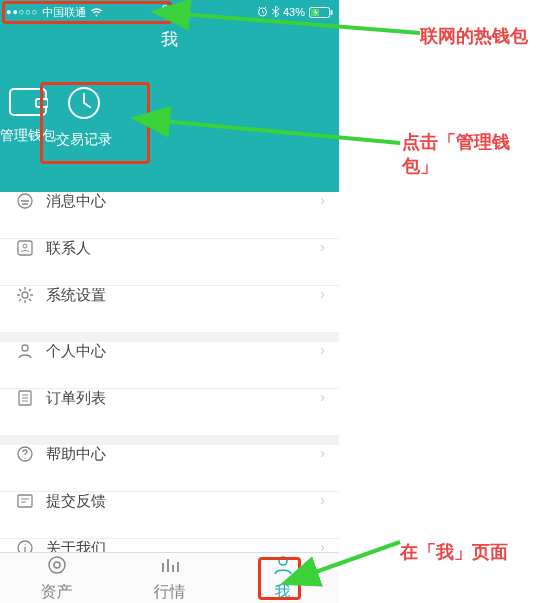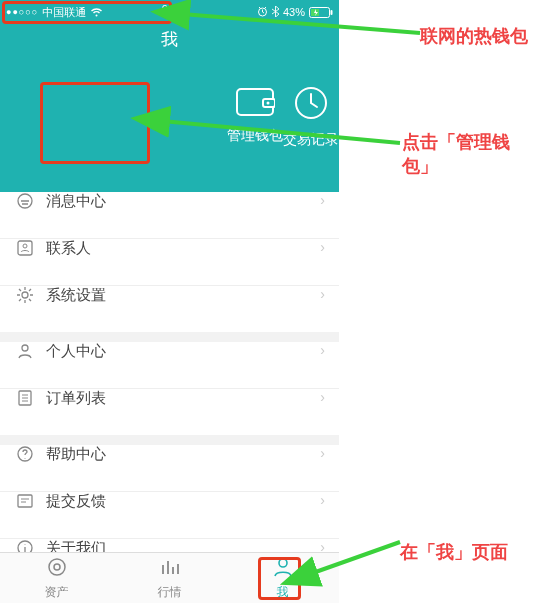--- a/index.html
+++ b/index.html
@@ -51,21 +51,21 @@
   }
   .nav-title {
     text-align: center;
     font-size: 17px;
     color: #fff;
     padding-top: 6px;
     font-weight: 500;
   }
   .header-actions {
     display: flex;
-    justify-content: flex-end;
+    justify-content: flex-start;
     margin-top: 34px;
   }
   .header-btn {
     display: flex;
     flex-direction: column;
     align-items: center;
     gap: 10px;
     color: #fff;
     font-size: 14px;
   }
@@ -99,21 +99,21 @@
     display: flex;
     background: #fafafa;
     border-top: 1px solid #ddd;
   }
   .tab {
     flex: 1;
     display: flex;
     flex-direction: column;
     align-items: center;
     justify-content: center;
-    font-size: 12px;
+    font-size: 16px;
     color: #888;
     gap: 6px;
   }
   .tab.active { color: #1fb2b0; }
   .tab svg { display: block; }
   .red-box {
     position: absolute;
     border: 3px solid #e63b1f;
     border-radius: 4px;
     box-sizing: border-box;

